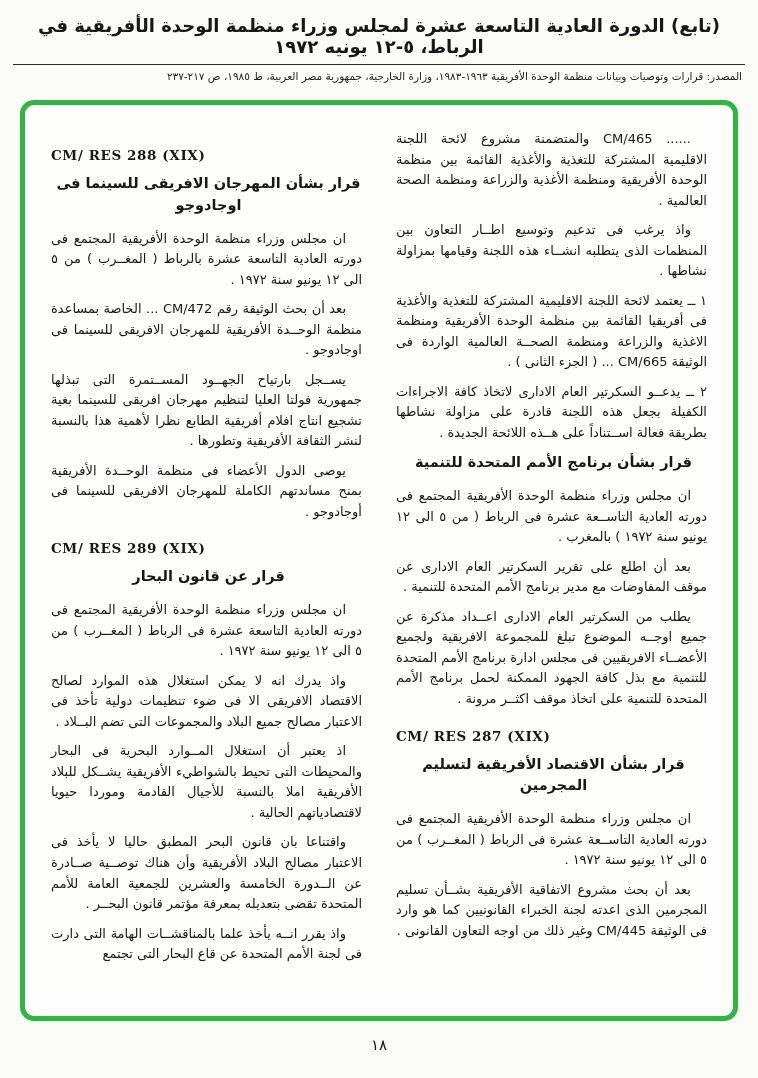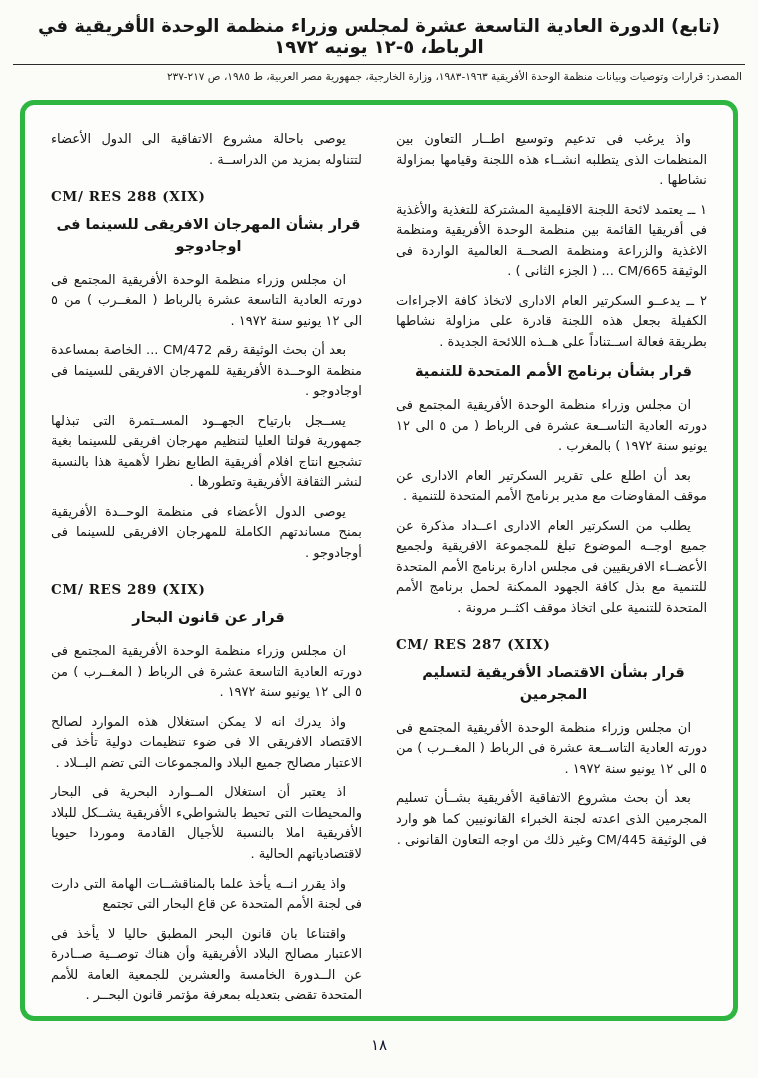--- a/index.html
+++ b/index.html
@@ -96,46 +96,46 @@
 
   <header class="hdr">
     <div class="hdr-line1">(تابع) الدورة العادية التاسعة عشرة لمجلس وزراء منظمة الوحدة الأفريقية في الرباط، ٥-١٢ يونيه ١٩٧٢</div>
     <hr class="hdr-rule">
     <div class="hdr-line2">المصدر: قرارات وتوصيات وبيانات منظمة الوحدة الأفريقية ١٩٦٣-١٩٨٣، وزارة الخارجية، جمهورية مصر العربية، ط ١٩٨٥، ص ٢١٧-٢٣٧</div>
   </header>
 
   <main class="content-box">
     <div class="columns">
       <div class="col">
+          <p class="para">...... CM/465 والمتضمنة مشروع لائحة اللجنة الاقليمية المشتركة للتغذية والأغذية القائمة بين منظمة الوحدة الأفريقية ومنظمة الأغذية والزراعة ومنظمة الصحة العالمية .</p>
           <p class="para">واذ يرغب فى تدعيم وتوسيع اطــار التعاون بين المنظمات الذى يتطلبه انشــاء هذه اللجنة وقيامها بمزاولة نشاطها .</p>
           <p class="para item">١ ــ يعتمد لائحة اللجنة الاقليمية المشتركة للتغذية والأغذية فى أفريقيا القائمة بين منظمة الوحدة الأفريقية ومنظمة الاغذية والزراعة ومنظمة الصحــة العالمية الواردة فى الوثيقة CM/665 ... ( الجزء الثانى ) .</p>
           <p class="para item">٢ ــ يدعــو السكرتير العام الادارى لاتخاذ كافة الاجراءات الكفيلة بجعل هذه اللجنة قادرة على مزاولة نشاطها بطريقة فعالة اســتناداً على هــذه اللائحة الجديدة .</p>
           <h3 class="res-heading">قرار بشأن برنامج الأمم المتحدة للتنمية</h3>
           <p class="para">ان مجلس وزراء منظمة الوحدة الأفريقية المجتمع فى دورته العادية التاســعة عشرة فى الرباط ( من ٥ الى ١٢ يونيو سنة ١٩٧٢ ) بالمغرب .</p>
           <p class="para">بعد أن اطلع على تقرير السكرتير العام الادارى عن موقف المفاوضات مع مدير برنامج الأمم المتحدة للتنمية .</p>
           <p class="para">يطلب من السكرتير العام الادارى اعــداد مذكرة عن جميع اوجــه الموضوع تبلغ للمجموعة الافريقية ولجميع الأعضــاء الافريقيين فى مجلس ادارة برنامج الأمم المتحدة للتنمية مع بذل كافة الجهود الممكنة لحمل برنامج الأمم المتحدة للتنمية على اتخاذ موقف اكثــر مرونة .</p>
           <div class="res-code">CM/ RES 287 (XIX)</div>
           <h3 class="res-heading">قرار بشأن الاقتصاد الأفريقية لتسليم المجرمين</h3>
           <p class="para">ان مجلس وزراء منظمة الوحدة الأفريقية المجتمع فى دورته العادية التاســعة عشرة فى الرباط ( المغــرب ) من ٥ الى ١٢ يونيو سنة ١٩٧٢ .</p>
           <p class="para">بعد أن بحث مشروع الاتفاقية الأفريقية بشــأن تسليم المجرمين الذى اعدته لجنة الخبراء القانونيين كما هو وارد فى الوثيقة CM/445 وغير ذلك من اوجه التعاون القانونى .</p>
         </div>
       <div class="col">
-          <p class="para">يوصى باحالة مشروع الاتفاقية الى الدول الأعضاء لتتناوله بمزيد من الدراســة .</p>
           <div class="res-code">CM/ RES 288 (XIX)</div>
           <h3 class="res-heading">قرار بشأن المهرجان الافريقى للسينما فى اوجادوجو</h3>
           <p class="para">ان مجلس وزراء منظمة الوحدة الأفريقية المجتمع فى دورته العادية التاسعة عشرة بالرباط ( المغــرب ) من ٥ الى ١٢ يونيو سنة ١٩٧٢ .</p>
           <p class="para">بعد أن بحث الوثيقة رقم CM/472 ... الخاصة بمساعدة منظمة الوحــدة الأفريقية للمهرجان الافريقى للسينما فى اوجادوجو .</p>
           <p class="para">يســجل بارتياح الجهــود المســتمرة التى تبذلها جمهورية فولتا العليا لتنظيم مهرجان افريقى للسينما بغية تشجيع انتاج افلام أفريقية الطابع نظرا لأهمية هذا بالنسبة لنشر الثقافة الأفريقية وتطورها .</p>
           <p class="para">يوصى الدول الأعضاء فى منظمة الوحــدة الأفريقية بمنح مساندتهم الكاملة للمهرجان الافريقى للسينما فى أوجادوجو .</p>
           <div class="res-code">CM/ RES 289 (XIX)</div>
           <h3 class="res-heading">قرار عن قانون البحار</h3>
           <p class="para">ان مجلس وزراء منظمة الوحدة الأفريقية المجتمع فى دورته العادية التاسعة عشرة فى الرباط ( المغــرب ) من ٥ الى ١٢ يونيو سنة ١٩٧٢ .</p>
           <p class="para">واذ يدرك انه لا يمكن استغلال هذه الموارد لصالح الاقتصاد الافريقى الا فى ضوء تنظيمات دولية تأخذ فى الاعتبار مصالح جميع البلاد والمجموعات التى تضم البــلاد .</p>
           <p class="para">اذ يعتبر أن استغلال المــوارد البحرية فى البحار والمحيطات التى تحيط بالشواطيء الأفريقية يشــكل للبلاد الأفريقية املا بالنسبة للأجيال القادمة وموردا حيويا لاقتصادياتهم الحالية .</p>
+          <p class="para">واقتناعا بان قانون البحر المطبق حاليا لا يأخذ فى الاعتبار مصالح البلاد الأفريقية وأن هناك توصــية صــادرة عن الــدورة الخامسة والعشرين للجمعية العامة للأمم المتحدة تقضى بتعديله بمعرفة مؤتمر قانون البحــر .</p>
           <p class="para">واذ يقرر انــه يأخذ علما بالمناقشــات الهامة التى دارت فى لجنة الأمم المتحدة عن قاع البحار التى تجتمع</p>
-          <p class="para">واقتناعا بان قانون البحر المطبق حاليا لا يأخذ فى الاعتبار مصالح البلاد الأفريقية وأن هناك توصــية صــادرة عن الــدورة الخامسة والعشرين للجمعية العامة للأمم المتحدة تقضى بتعديله بمعرفة مؤتمر قانون البحــر .</p>
         </div>
     </div>
   </main>
 
   <footer class="page-number">١٨</footer>
 
 </div>
 
 </body></html>

